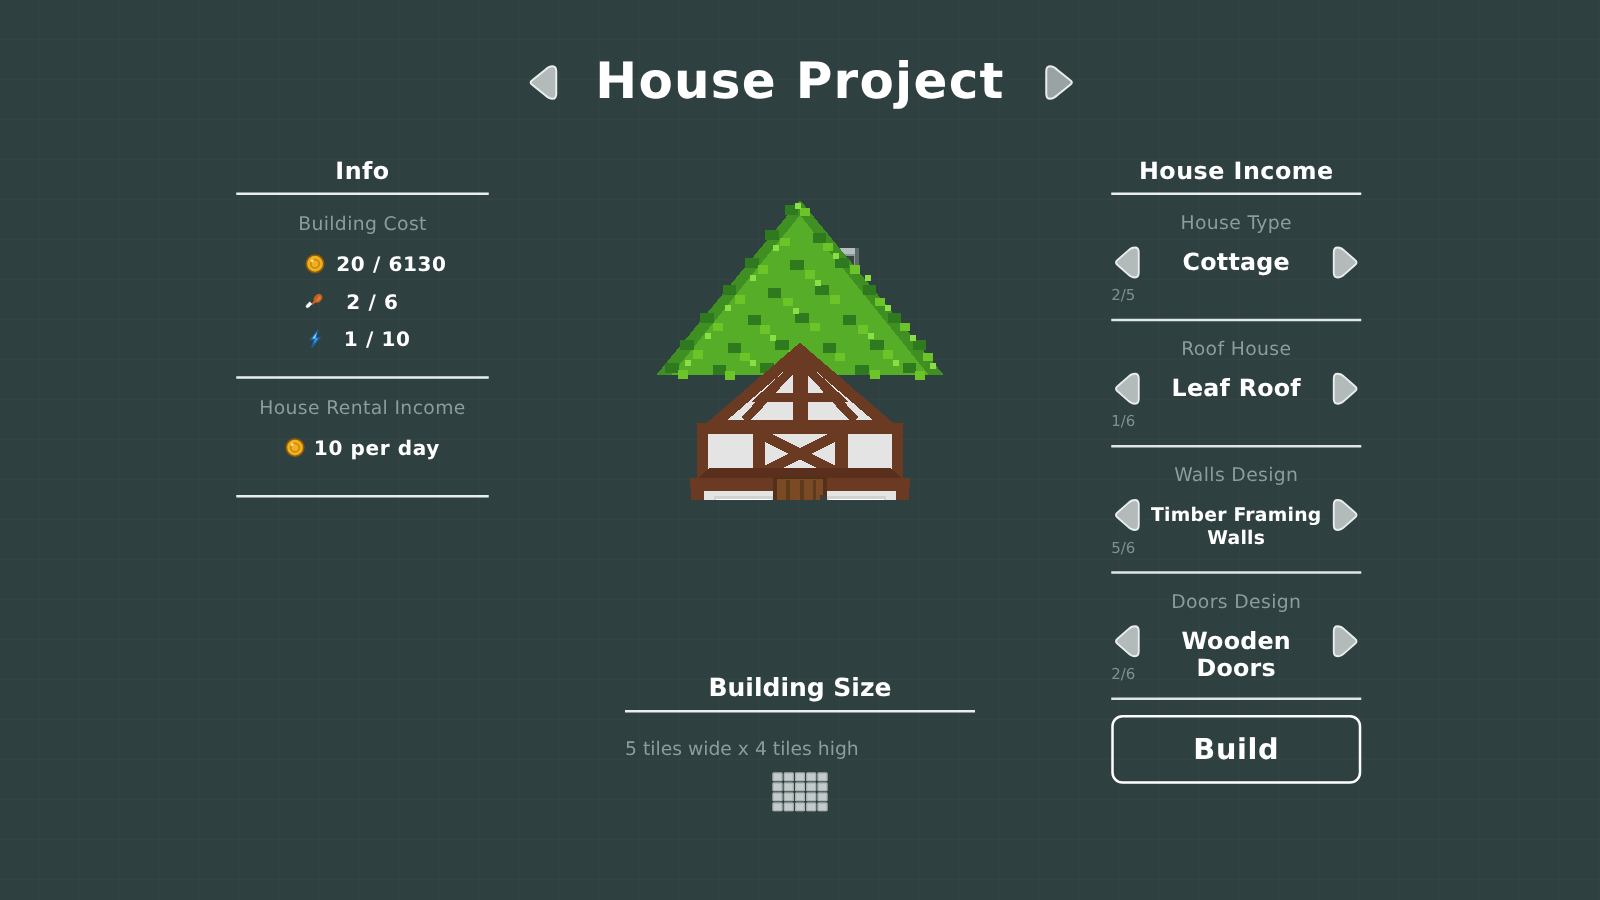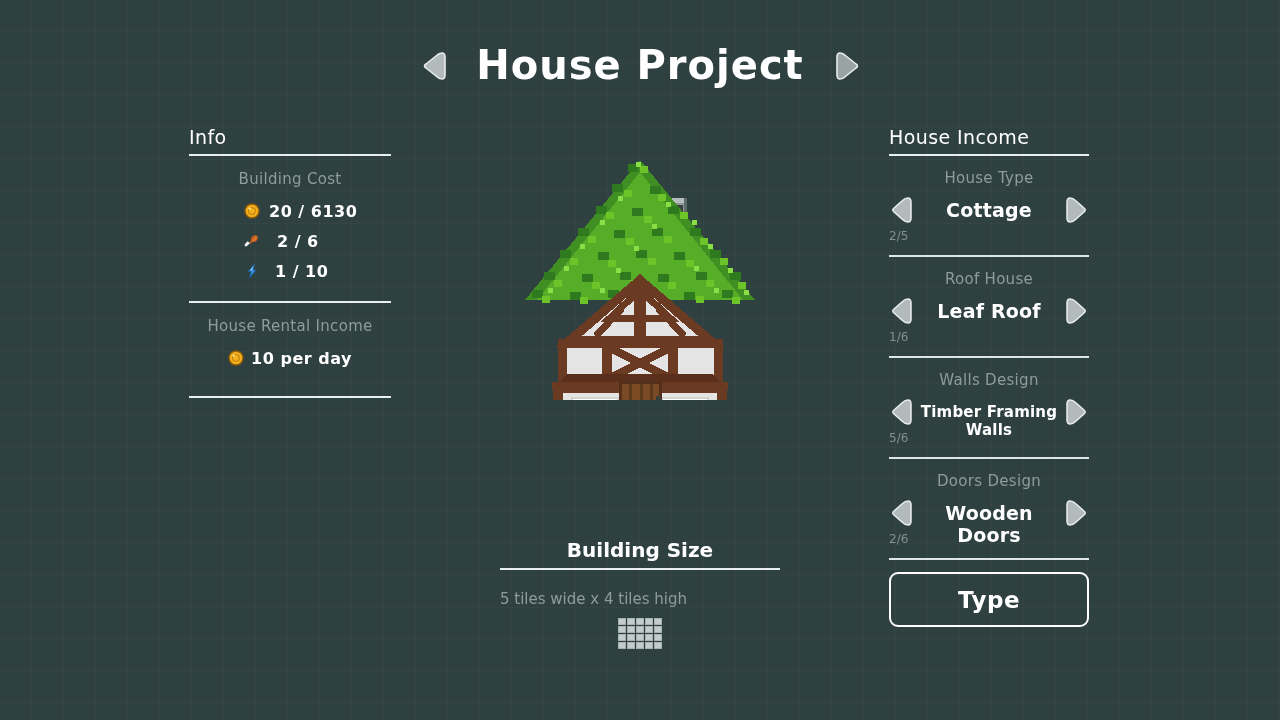--- a/index.html
+++ b/index.html
@@ -27,21 +27,21 @@
     line-height:62px;
   }
   .hdr-arrow { position:absolute; top:16px; width:30px; height:32px; }
 
   
   .arw { display:block; width:100%; height:100%; }
 
   
   .panel { position:absolute; }
   .panel-title {
-    color:#ffffff; font-size:19px; font-weight:normal;
+    text-align:center; color:#ffffff; font-size:19px; font-weight:bold;
     letter-spacing:.4px;
   }
   .rule { height:2px; background:#e9eeee; width:100%; }
   .rule.thin { height:2px; background:#dfe6e6; }
   .sub-label {
     text-align:center; color:#8d9c9c; font-size:15px; letter-spacing:.3px;
   }
   .val-main {
     text-align:center; color:#ffffff; font-size:19px; font-weight:bold;
     letter-spacing:.2px;
@@ -399,17 +399,17 @@
           <svg class="arw" viewBox="0 0 26 30">
             <path d="M7 3 Q4 3 4 7 L4 23 Q4 27 7 27 Q10 27 12.5 24.5 L21 17 Q23.5 15 21 13 L12.5 5.5 Q10 3 7 3 Z" fill="#b2baba" stroke="#e8eded" stroke-width="1.5" stroke-linejoin="round"></path>
           </svg>
         </div>
       </div>
       <div class="counter">2/6</div>
     </div>
     <div class="rule thin" style="margin-top:12px;"></div>
 
     <div style="margin-top:12px;">
-      <button class="build-btn">Type</button>
+      <button class="build-btn">Build</button>
     </div>
   </div>
 
 </div>
 
 </body></html>

